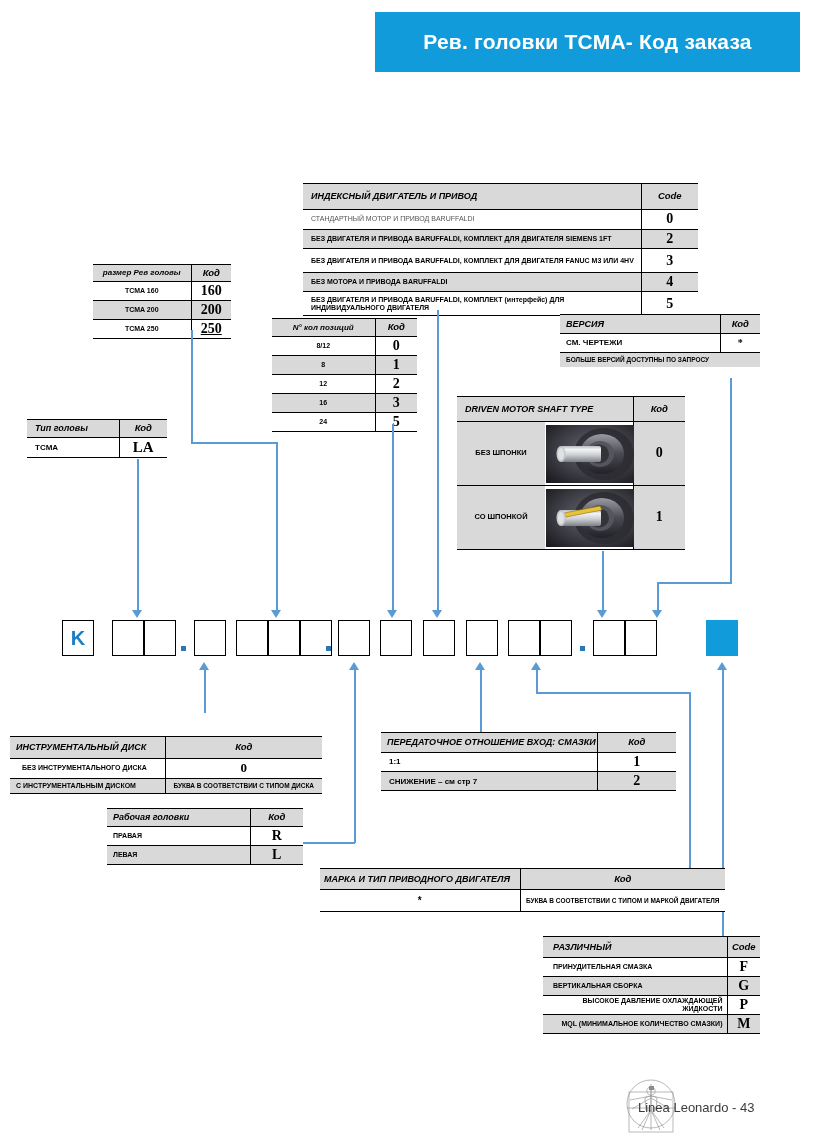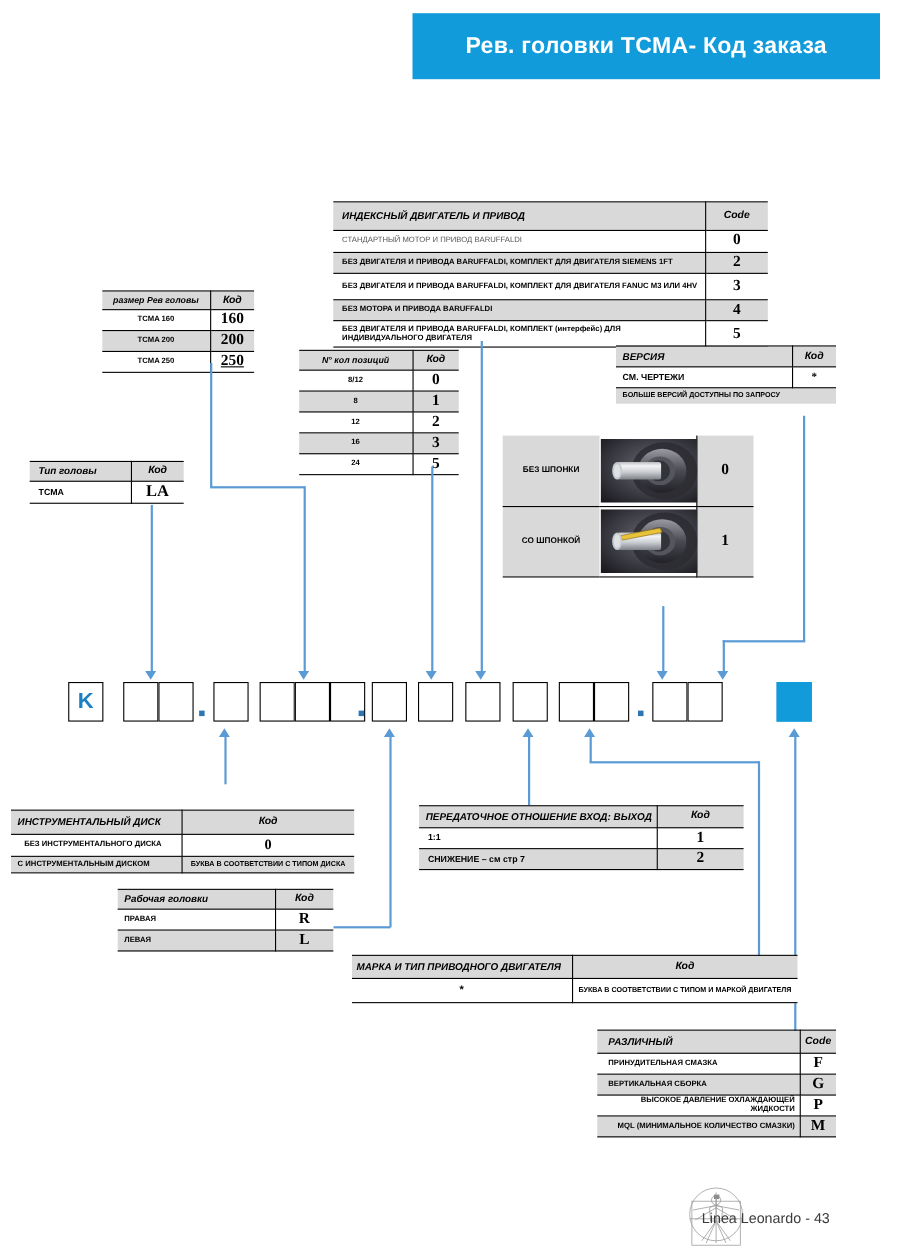--- a/index.html
+++ b/index.html
@@ -197,20 +197,24 @@
     <tr>
       <td class="grey" colspan="2" style="height:14px; padding-left:6px; font-size:6.5px;">БОЛЬШЕ ВЕРСИЙ ДОСТУПНЫ ПО ЗАПРОСУ</td>
     </tr>
   </tbody>
     </table>
 </div>
 
 <div class="abs" style="left:457px; top:396px; width:228px;">
   <table class="t" style="width:228px;">
     <tbody>
+        <tr>
+      <td class="hdr grey bt bb br" colspan="2" style="width:176px; height:25px; padding-left:8px; font-size:9px !important;">DRIVEN MOTOR SHAFT TYPE</td>
+      <td class="hdrC grey bt bb" style="width:52px;">Код</td>
+    </tr>
     <tr>
       <td class="grey bb" style="width:88px; height:64px; text-align:center; font-size:7.5px;">БЕЗ ШПОНКИ</td>
       <td class="bb br" style="width:88px; padding:1px;">
         <svg class="shaft" viewBox="0 0 88 58">
           <defs>
             <radialGradient id="bg1" cx="55%" cy="45%" r="75%">
               <stop offset="0%" stop-color="#6a6a72"></stop>
                   <stop offset="60%" stop-color="#3a3a42"></stop>
               <stop offset="100%" stop-color="#18181d"></stop>
             </radialGradient>
@@ -352,21 +356,21 @@
       <td class="grey bb" style="text-align:center; font-size:6.5px;">БУКВА В СООТВЕТСТВИИ С ТИПОМ ДИСКА</td>
     </tr>
   </tbody>
     </table>
 </div>
 
 <div class="abs" style="left:381px; top:732px; width:295px;">
   <table class="t" style="width:295px;">
     <tbody>
         <tr>
-      <td class="hdr grey bt bb br" style="width:216px; height:20px; padding-left:6px; font-size:9px !important; white-space:nowrap; overflow:hidden;">ПЕРЕДАТОЧНОЕ ОТНОШЕНИЕ ВХОД: ВЫХОД</td>
+      <td class="hdr grey bt bb br" style="width:216px; height:20px; padding-left:6px; font-size:9px !important; white-space:nowrap; overflow:hidden;">ПЕРЕДАТОЧНОЕ ОТНОШЕНИЕ ВХОД: СМАЗКИ</td>
       <td class="hdrC grey bt bb" style="width:79px;">Код</td>
     </tr>
     <tr>
       <td class="white bb br" style="height:17px; padding-left:8px; font-size:8px;">1:1</td>
       <td class="white bb codecell" style="font-size:14px;">1</td>
     </tr>
     <tr>
       <td class="grey bb br" style="height:17px; padding-left:8px; font-size:8px;">СНИЖЕНИЕ – см стр 7</td>
       <td class="grey bb codecell" style="font-size:14px;">2</td>
     </tr>

